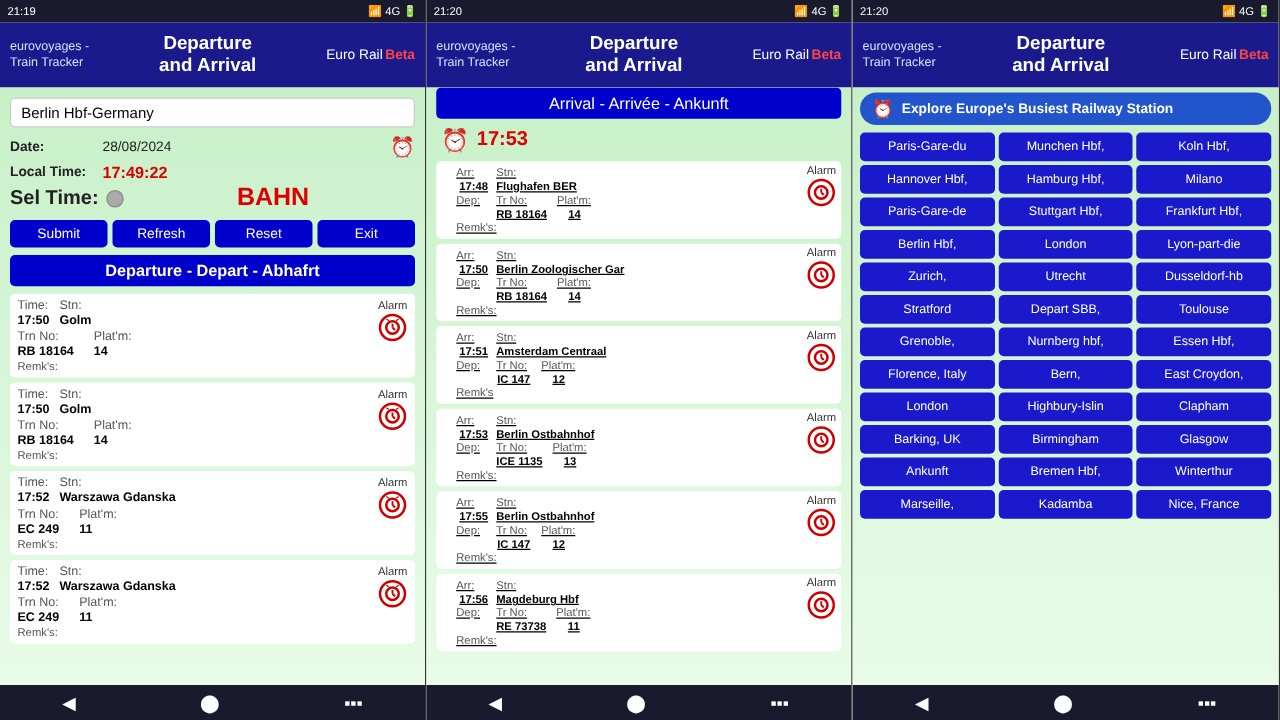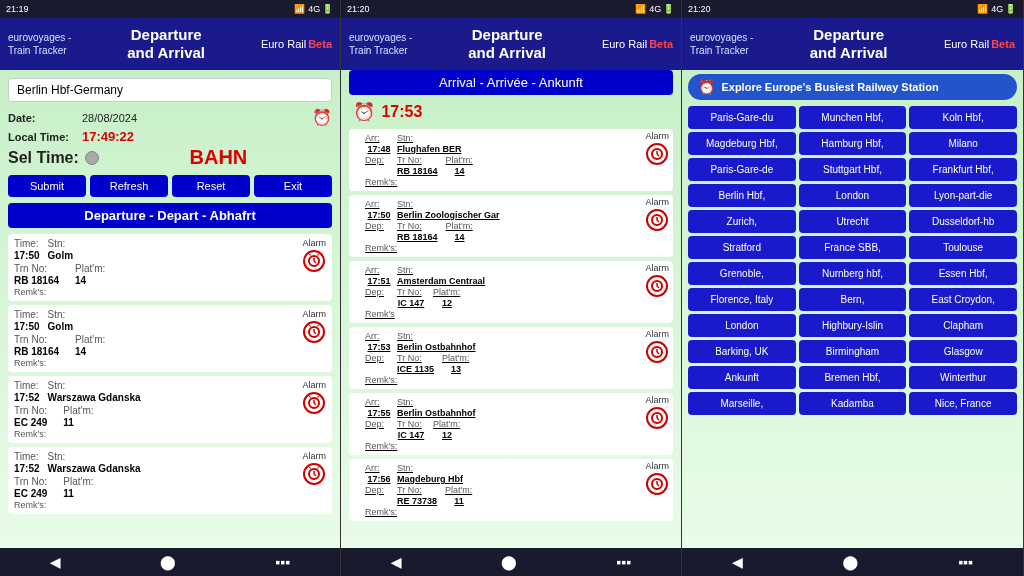--- a/index.html
+++ b/index.html
@@ -831,34 +831,34 @@
 
   <div class="panel3-content">
     <div class="explore-bar">
       <span class="explore-clock">⏰</span>
       <span class="explore-text">Explore Europe's Busiest Railway Station</span>
     </div>
     <div class="stations-grid" id="stations-grid">
         <button class="station-btn">Paris-Gare-du</button>
         <button class="station-btn">Munchen Hbf,</button>
         <button class="station-btn">Koln Hbf,</button>
-        <button class="station-btn">Magdeburg Hbf,</button>
+        <button class="station-btn">Hannover Hbf,</button>
         <button class="station-btn">Hamburg Hbf,</button>
         <button class="station-btn">Milano</button>
         <button class="station-btn">Paris-Gare-de</button>
         <button class="station-btn">Stuttgart Hbf,</button>
         <button class="station-btn">Frankfurt Hbf,</button>
         <button class="station-btn">Berlin Hbf,</button>
         <button class="station-btn">London</button>
         <button class="station-btn">Lyon-part-die</button>
         <button class="station-btn">Zurich,</button>
         <button class="station-btn">Utrecht</button>
         <button class="station-btn">Dusseldorf-hb</button>
         <button class="station-btn">Stratford</button>
-        <button class="station-btn">France SBB,</button>
+        <button class="station-btn">Depart SBB,</button>
         <button class="station-btn">Toulouse</button>
         <button class="station-btn">Grenoble,</button>
         <button class="station-btn">Nurnberg hbf,</button>
         <button class="station-btn">Essen Hbf,</button>
         <button class="station-btn">Florence, Italy</button>
         <button class="station-btn">Bern,</button>
         <button class="station-btn">East Croydon,</button>
         <button class="station-btn">London</button>
         <button class="station-btn">Highbury-Islin</button>
         <button class="station-btn">Clapham</button>

